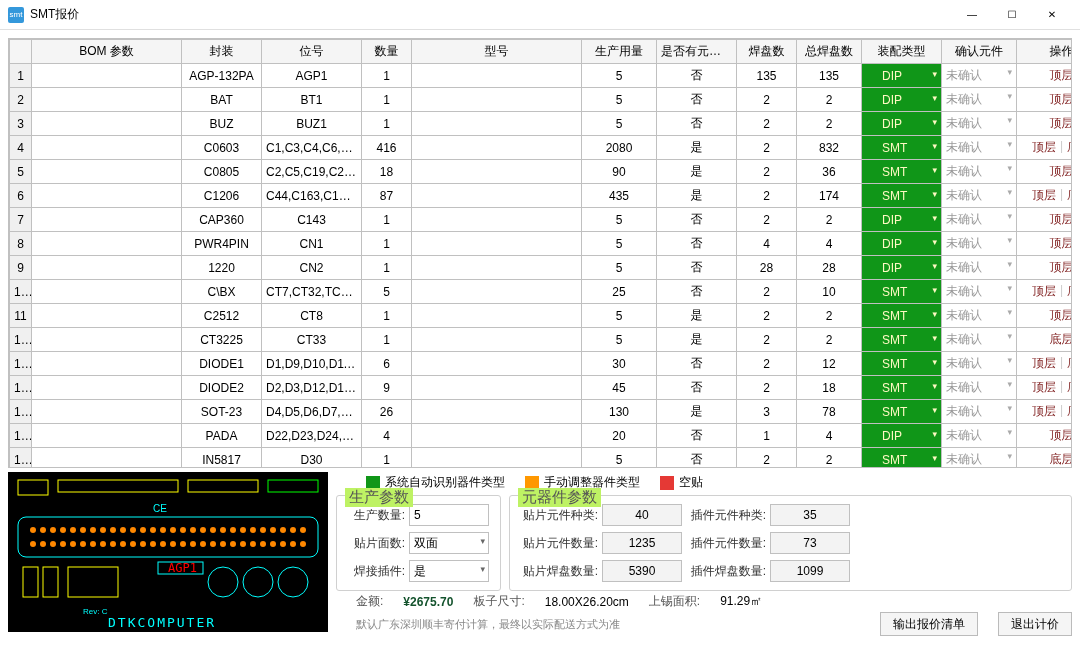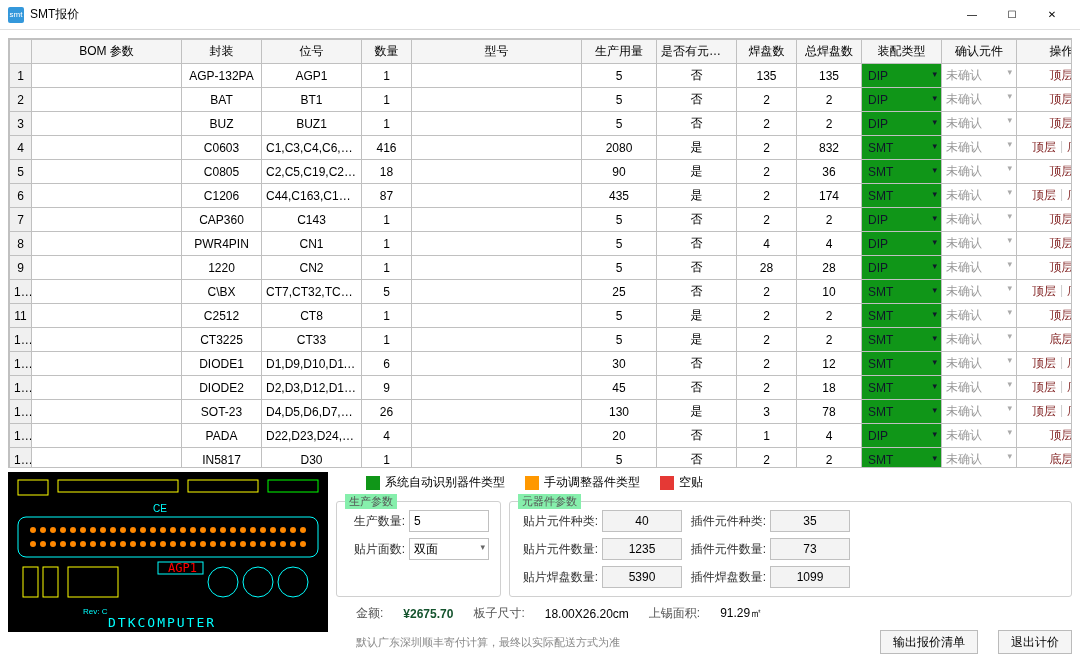--- a/index.html
+++ b/index.html
@@ -20,36 +20,36 @@
 .col-pos { width: 100px; }
 .col-qty { width: 50px; }
 .col-model { width: 170px; }
 .col-prod { width: 75px; }
 .col-hasinv { width: 80px; }
 .col-pads { width: 60px; }
 .col-totpads { width: 65px; }
 .col-type { width: 80px; }
 .col-confirm { width: 75px; }
 .col-ops { width: 90px; }
-.dip-cell { background: #109618; color: #0f172a; text-align: left; padding-left: 6px; position: relative; }
+.dip-cell { background: #109618; color: #fef9c3; text-align: left; padding-left: 20px; position: relative; }
 .dip-cell::after { content: "▾"; position: absolute; right: 4px; font-size: 9px; }
 .confirm-cell { color: #999; text-align: left; padding-left: 4px; position: relative; }
 .confirm-cell::after { content: "▾"; position: absolute; right: 4px; font-size: 9px; color: #aaa; }
 .ops-split { display: flex; justify-content: center; gap: 4px; }
 .ops-split span { color: #7f1d1d; cursor: pointer; }
 .ops-split .div { color: #ccc; }
 .bottom { flex: 1; display: flex; padding: 4px 8px 8px 8px; gap: 8px; }
 .pcb-preview { width: 320px; height: 160px; background: #000; position: relative; overflow: hidden; }
-.right-panel { flex: 1; display: flex; flex-direction: column; gap: 6px; }
+.right-panel { flex: 1; display: flex; flex-direction: column; }
 .legend { display: flex; gap: 20px; margin-left: 30px; padding: 2px 0 4px; }
 .legend-item { display: flex; align-items: center; gap: 5px; }
 .legend-sq { width: 14px; height: 14px; }
 .params-row { display: flex; gap: 8px; }
 .param-box { border: 1px solid #d0d0d0; border-radius: 3px; padding: 8px; position: relative; }
-.param-box .box-title { position: absolute; top: -8px; left: 8px; background: #86efac; padding: 0 4px; font-size: 11px; color: #555; }
+.param-box .box-title { position: absolute; top: -8px; left: 8px; background: #bef264; padding: 0 4px; font-size: 15px; color: #555; }
 .param-row { display: flex; align-items: center; gap: 4px; margin-bottom: 6px; }
 .param-row:last-child { margin-bottom: 0; }
 .param-label { width: 60px; text-align: right; font-size: 12px; color: #333; }
 .param-input { width: 80px; height: 22px; border: 1px solid #c0c0c0; padding: 0 4px; font-size: 12px; }
 .param-input.ro { background: #f3f3f3; text-align: center; }
 .select-wrap { position: relative; }
 .select-wrap::after { content: "▾"; position: absolute; right: 4px; top: 4px; font-size: 9px; color: #666; }
 .price-row { display: flex; align-items: center; gap: 20px; padding-top: 2px; margin-left: 20px; }
 .price-label { color: #555; }
 .price-val { color: #14532d; font-weight: bold; }
@@ -546,20 +546,24 @@
       <div class="param-box" style="width:165px">
         <div class="box-title">生产参数</div>
         <div class="param-row">
             <span class="param-label">生产数量:</span>
             <input class="param-input" value="5" style="">
           </div>
         <div class="param-row">
             <span class="param-label">贴片面数:</span>
             <div class="select-wrap"><input class="param-input" readonly="" value="双面" style=""></div>
           </div>
+        <div class="param-row">
+            <span class="param-label">焊接插件:</span>
+            <div class="select-wrap"><input class="param-input" readonly="" value="是" style=""></div>
+          </div>
       </div>
 
       <div class="param-box" style="flex:1">
         <div class="box-title">元器件参数</div>
         <div class="param-row">
           <span class="param-label" style="width:80px">贴片元件种类:</span>
             <input class="param-input ro" readonly="" value="40" style="">
           <span class="param-label" style="width:80px">插件元件种类:</span>
             <input class="param-input ro" readonly="" value="35" style="">
         </div>

